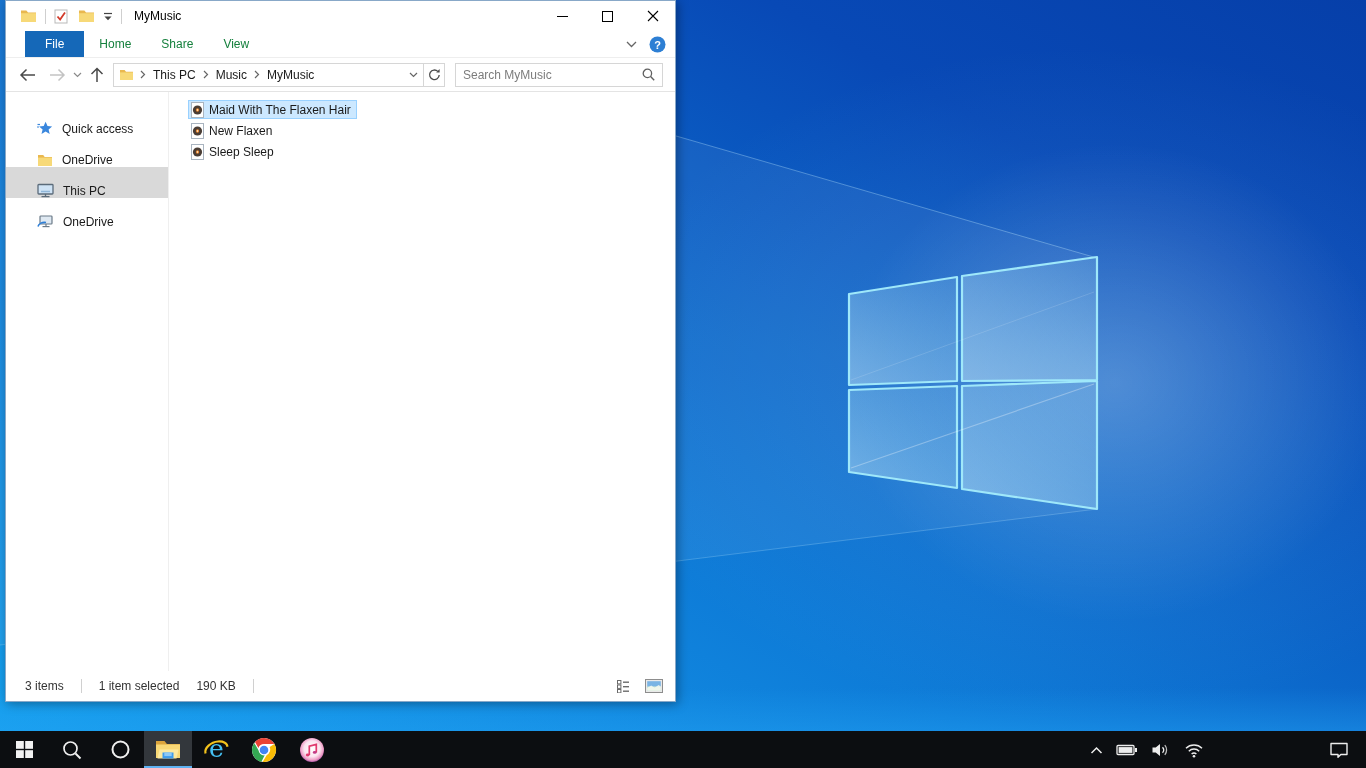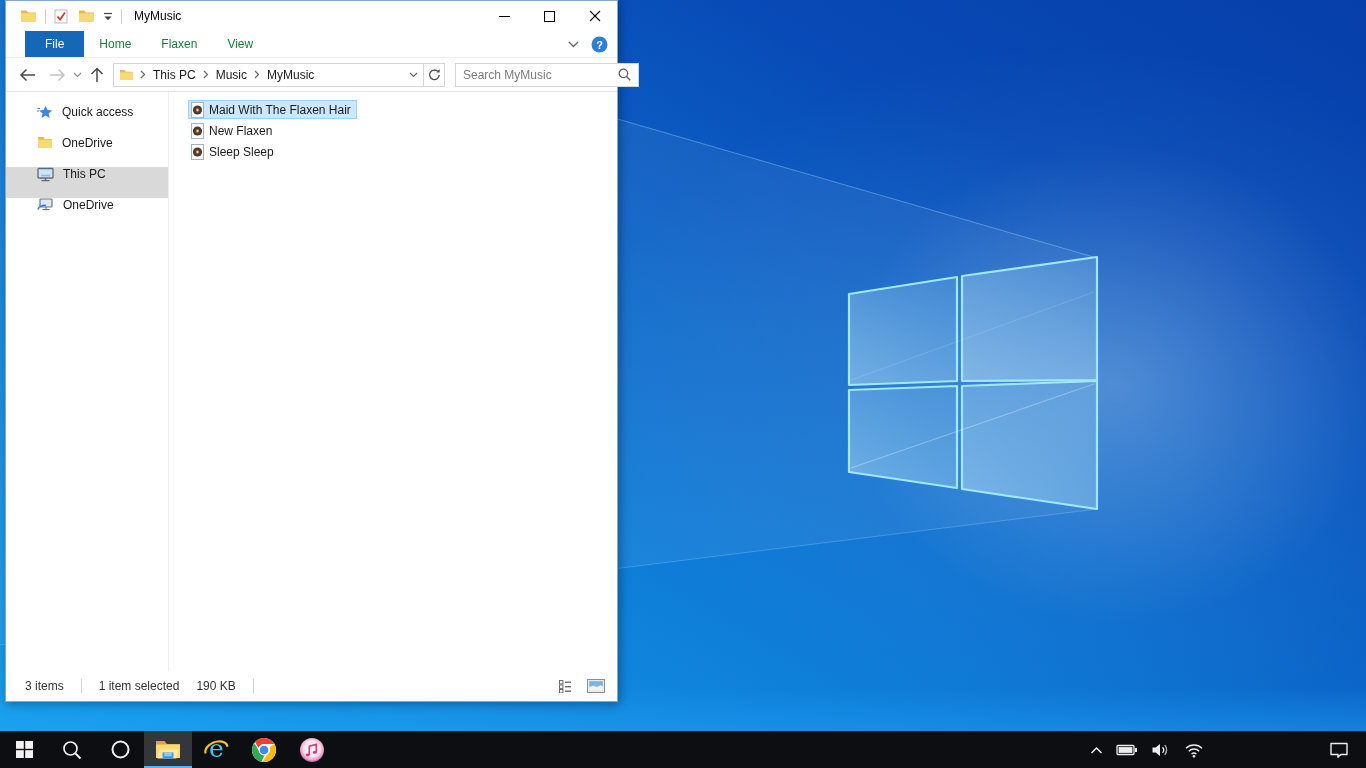--- a/index.html
+++ b/index.html
@@ -8,21 +8,21 @@
 
   
   .wallpaper{position:absolute;inset:0;
     background:
       linear-gradient(to top, rgba(34,160,242,.8) 0px, rgba(34,160,242,0) 80px),
       radial-gradient(ellipse 760px 520px at 79% 50%, rgba(140,220,255,.16), transparent 65%),
       linear-gradient(to top right, #17a3f0 0%, #0e7cd8 38%, #0849b6 78%, #063fa9 100%);}
   .wallpaper svg{position:absolute;inset:0;}
 
   
-  .window{position:absolute;left:5px;top:0;width:613px;height:702px;background:#fff;
+  .window{position:absolute;left:5px;top:0;width:671px;height:702px;background:#fff;
           border:1px solid #88a8c8;box-sizing:border-box;box-shadow:2px 2px 10px rgba(0,0,0,.35);
           display:flex;flex-direction:column;}
   .titlebar{height:30px;display:flex;align-items:center;flex:none;}
   .qat-sep{width:1px;height:15px;background:#cfcfcf;margin:0 6px;}
   .qat-btn{display:flex;align-items:center;justify-content:center;padding:2px;}
   .title-text{margin-left:6px;color:#000;}
   .win-controls{margin-left:auto;display:flex;height:100%;}
   .wc{width:45px;height:100%;display:flex;align-items:center;justify-content:center;}
 
   .tabrow{height:26px;display:flex;align-items:stretch;flex:none;border-bottom:1px solid #eeeeee;padding-left:16px;}
@@ -40,21 +40,21 @@
   .ab-divider{width:1px;height:100%;background:#d6d6d6;}
   .ab-btn{width:20px;height:100%;display:flex;align-items:center;justify-content:center;}
   .searchbox{height:24px;box-sizing:border-box;border:1px solid #d6d6d6;background:#fff;
              margin-left:10px;margin-right:12px;flex:1;display:flex;align-items:center;padding:0 7px;}
   .searchbox input{flex:1;border:none;outline:none;font:12px "Liberation Sans",sans-serif;
                    color:#333;background:transparent;padding:0;}
   .searchbox input::placeholder{color:#7c7c7c;}
 
   .content{flex:1;display:flex;min-height:0;}
   .sidebar{width:162px;flex:none;padding-top:13px;border-right:1px solid #efefef;}
-  .side-item{height:31px;display:flex;align-items:flex-start;padding-left:31px;gap:9px;}
+  .side-item{height:31px;display:flex;align-items:flex-end;padding-left:31px;gap:9px;}
   .side-item.selected{background:#d9d9d9;}
   .filelist{flex:1;padding:8px 0 0 19px;}
   .file-row{display:flex;align-items:center;width:fit-content;height:19px;box-sizing:border-box;
             padding:0 5px 0 2px;gap:5px;margin-bottom:2px;border:1px solid transparent;}
   .file-row.selected{background:#cce8ff;border-color:#99d1ff;}
 
   .statusbar{height:30px;flex:none;display:flex;align-items:center;padding:0 10px 0 19px;gap:17px;color:#333;}
   .sb-sep{width:1px;height:14px;background:#d0d0d0;}
   .view-btns{margin-left:auto;display:flex;gap:7px;align-items:center;}
   .vb{width:22px;height:20px;display:flex;align-items:center;justify-content:center;}
@@ -149,21 +149,21 @@
           <svg width="12" height="12" viewBox="0 0 12 12">
               <path d="M1 1l10 10M11 1L1 11" stroke="#000" stroke-width="1.1"></path>
             </svg>
         </span>
       </div>
     </div>
 
     <div class="tabrow">
       <span class="tab active">File</span>
       <span class="tab">Home</span>
-      <span class="tab">Flaxen</span>
+      <span class="tab">Share</span>
       <span class="tab">View</span>
       <span class="ribbon-right">
         <svg width="11" height="7" viewBox="0 0 11 7">
             <path d="M1 1l4.5 4.5L10 1" fill="none" stroke="#666" stroke-width="1.3"></path>
           </svg>
         <svg width="17" height="17" viewBox="0 0 17 17">
             <circle cx="8.5" cy="8.5" r="8" fill="#2d7fd4"></circle>
             <text x="8.5" y="12.5" text-anchor="middle" font-size="11" font-family="Liberation Sans, sans-serif" font-weight="bold" fill="#fff">?</text>
           </svg>
       </span>

